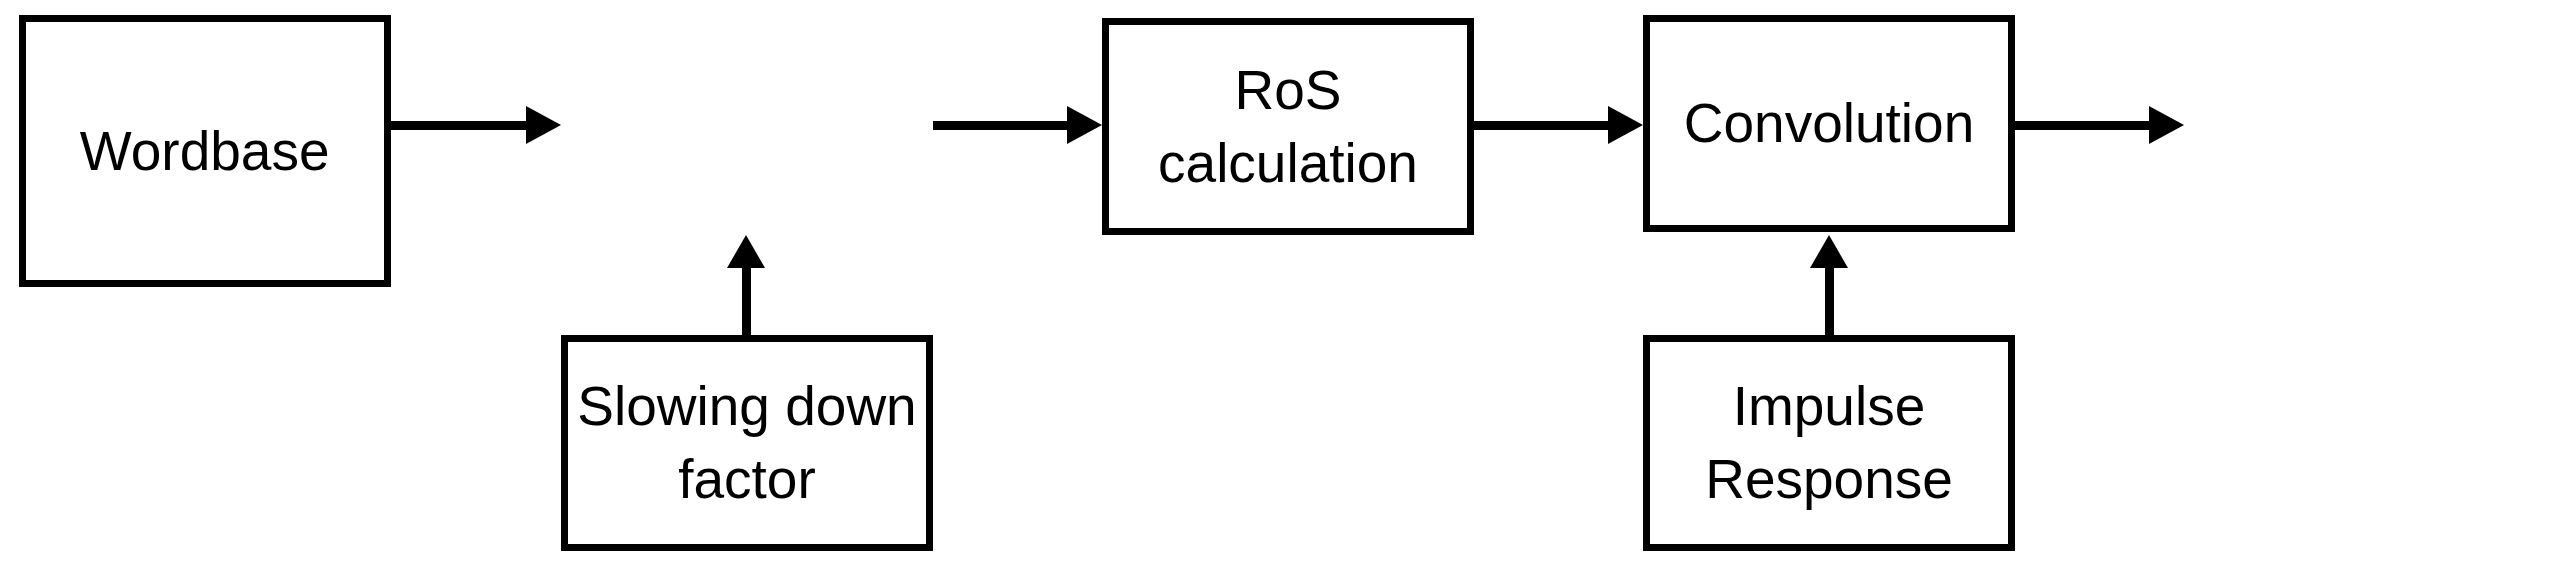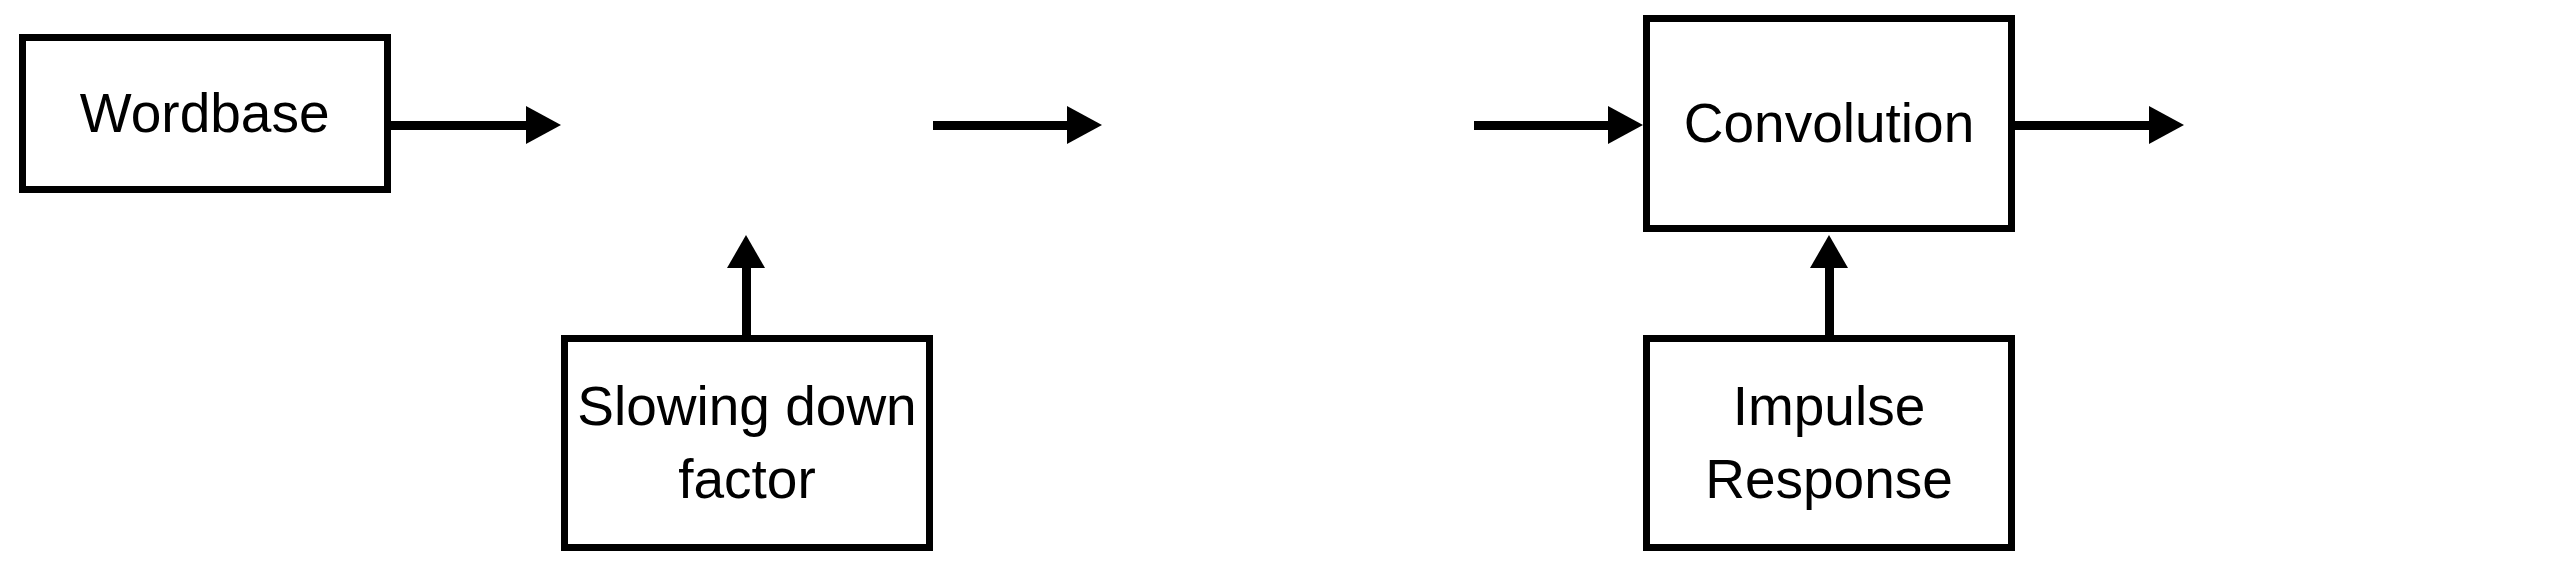--- a/index.html
+++ b/index.html
@@ -73,25 +73,29 @@
     border-left:19.5px solid transparent;
     border-right:19.5px solid transparent;
     border-bottom:33px solid var(--line);
   }
 </style>
 </head>
 <body>
 
 <div class="canvas">
 
-  <div class="node" style="left:18.7px;top:34px;width:372px;height:159px">
+  <div class="node" style="left:18.7px;top:15px;width:372px;height:272px">
     <span class="node-label">Wordbase</span>
   </div>
 
 
+  <div class="node" style="left:1102px;top:18px;width:372px;height:217px">
+    <span class="node-label">RoS
+calculation</span>
+  </div>
 
   <div class="node" style="left:1643px;top:15px;width:372px;height:217px">
     <span class="node-label">Convolution</span>
   </div>
 
 
   <div class="node" style="left:1643px;top:335px;width:372px;height:216px">
     <span class="node-label">Impulse
 Response</span>
   </div>

